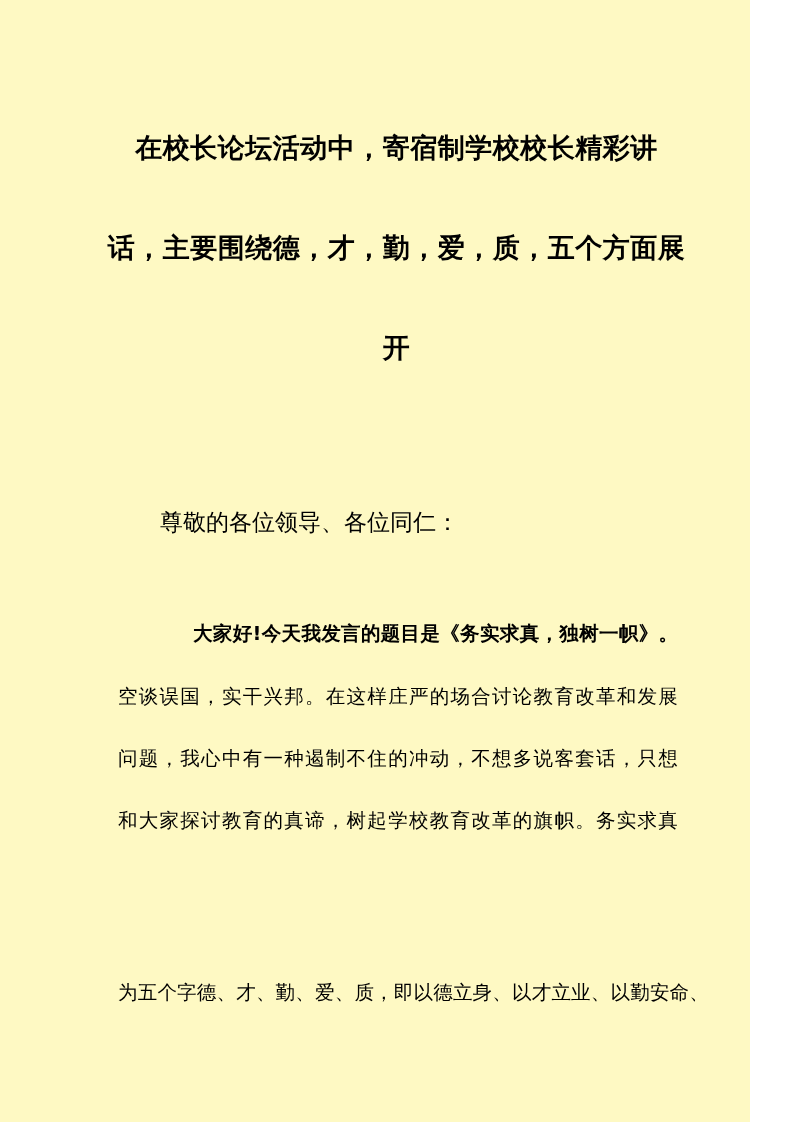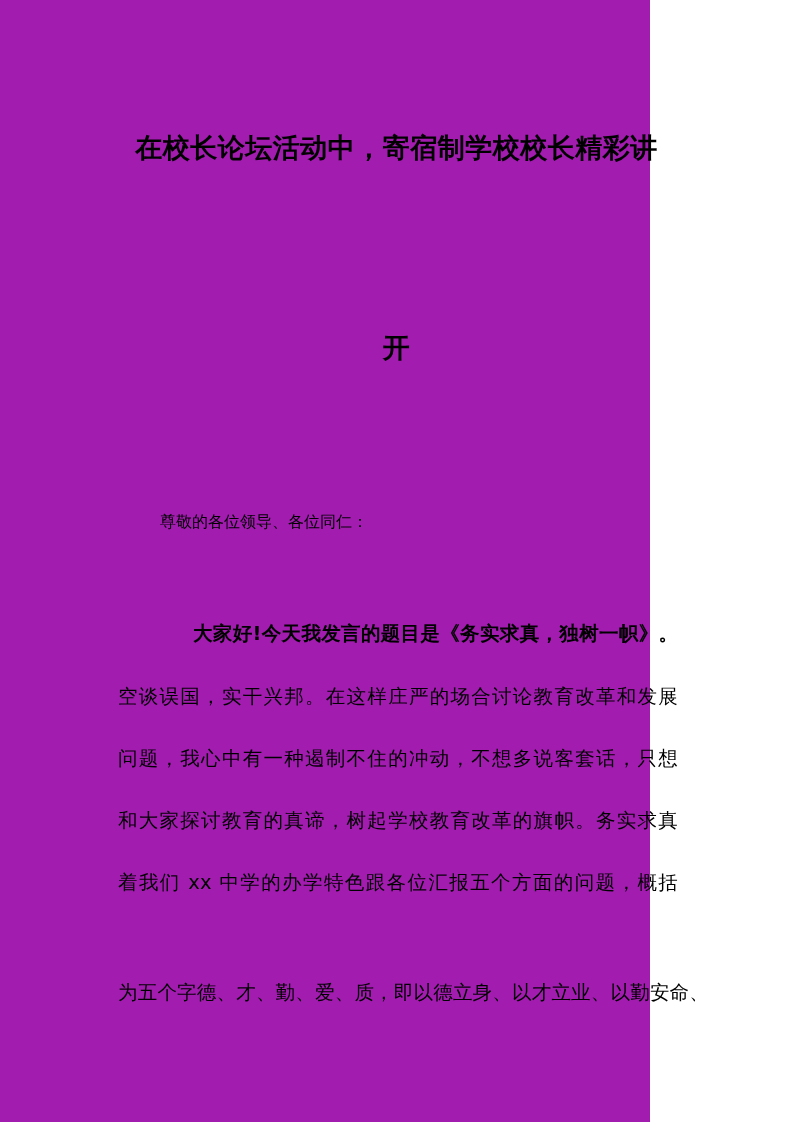--- a/index.html
+++ b/index.html
@@ -11,23 +11,23 @@
       width: 793px;
       height: 1122px;
       position: relative;
       overflow: hidden;
       font-family: "DejaVu Sans", "Liberation Sans", sans-serif;
       color: #000000;
     }
     .page {
       position: absolute;
       left: 0; top: 0;
-      width: 650px;
+      width: 750px;
       height: 1122px;
-      background: #a21caf;
+      background: #fef9c3;
     }
     .title-line {
       position: absolute;
       left: 0;
       width: 793px;
       text-align: center;
       font-size: 27px;
       font-weight: bold;
       line-height: 34px;
       white-space: nowrap;
@@ -44,21 +44,21 @@
       text-align: justify;
       text-align-last: justify;
     }
     .body-line.last {
       text-align-last: justify;
       margin-top: 48px;
     }
     .salutation {
       position: absolute;
       left: 160px;
-      font-size: 16px;
+      font-size: 23px;
       line-height: 28px;
       white-space: nowrap;
       text-align: center;
     }
     .indent-line {
       position: absolute;
       left: 193px;
       width: 485px;
       font-size: 19.5px;
       line-height: 28px;
@@ -66,24 +66,24 @@
       text-align: justify;
       text-align-last: justify;
     }
   </style>
 </head>
 <body>
 
 <div class="page">
 
   <div class="title-line" style="top:131px;">在校长论坛活动中，寄宿制学校校长精彩讲</div>
+  <div class="title-line" style="top:231px;">话，主要围绕德，才，勤，爱，质，五个方面展</div>
   <div class="title-line" style="top:331px;">开</div>
 
   <div class="salutation" style="top:508px;">尊敬的各位领导、各位同仁：</div>
 
   <div class="indent-line" style="top:620px;font-weight:bold;">大家好!今天我发言的题目是《务实求真，独树一帜》。</div>
   <div class="body-line" style="top:683px;">空谈误国，实干兴邦。在这样庄严的场合讨论教育改革和发展</div>
   <div class="body-line" style="top:745px;">问题，我心中有一种遏制不住的冲动，不想多说客套话，只想</div>
   <div class="body-line" style="top:807px;">和大家探讨教育的真谛，树起学校教育改革的旗帜。务实求真</div>
-  <div class="body-line" style="top:869px;">着我们 xx 中学的办学特色跟各位汇报五个方面的问题，概括</div>
   <div class="body-line last" style="top:931px;">为五个字德、才、勤、爱、质，即以德立身、以才立业、以勤安命、</div>
 
 </div>
 
 </body></html>

